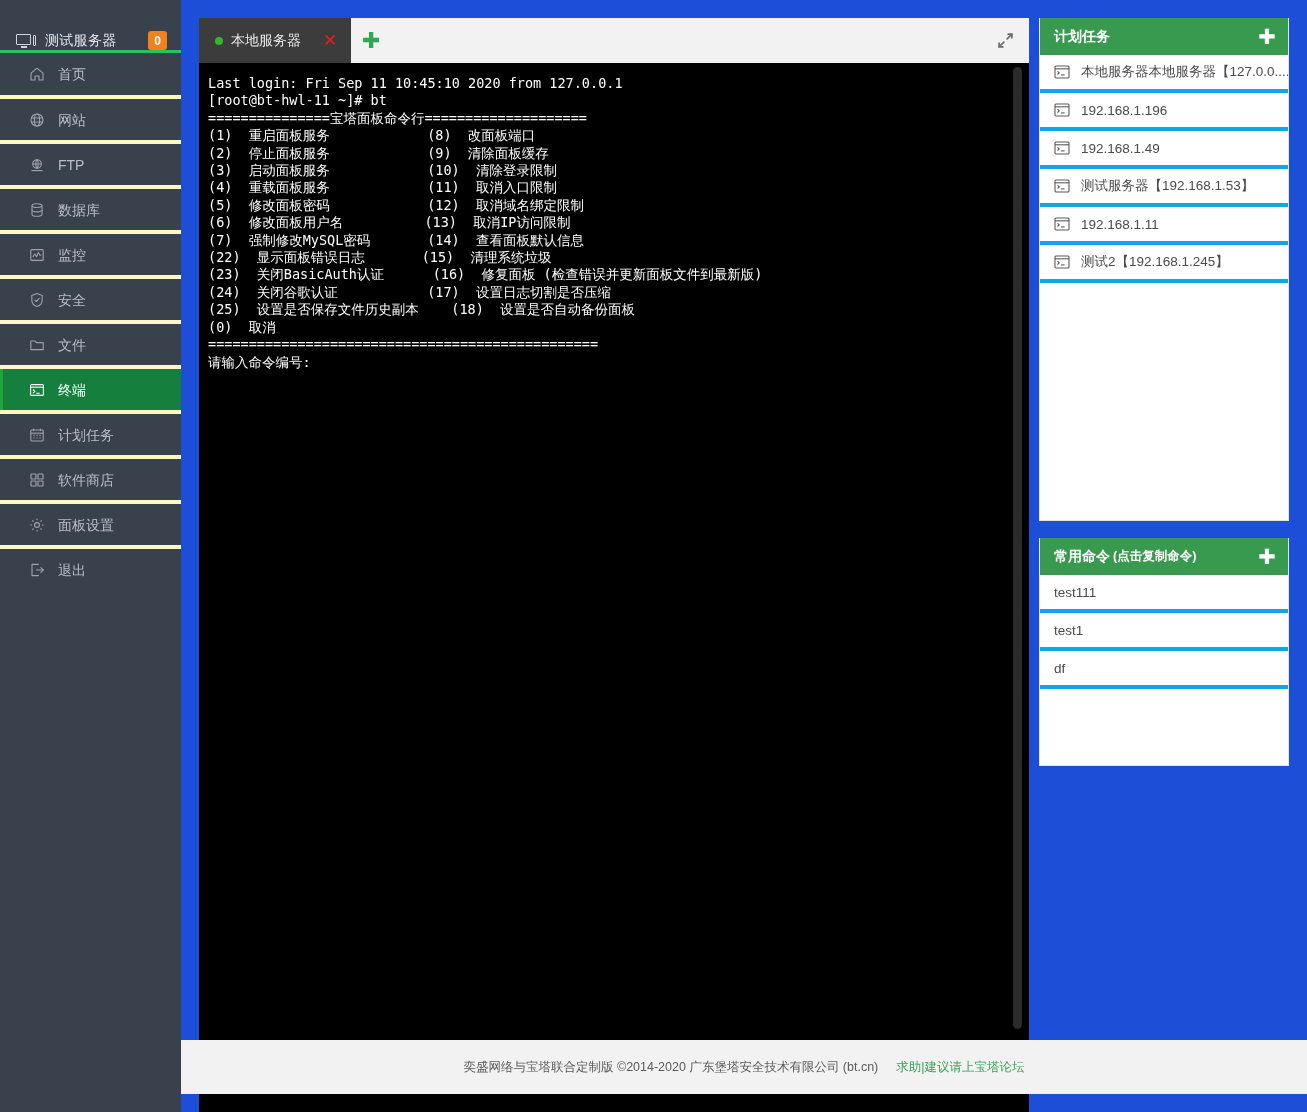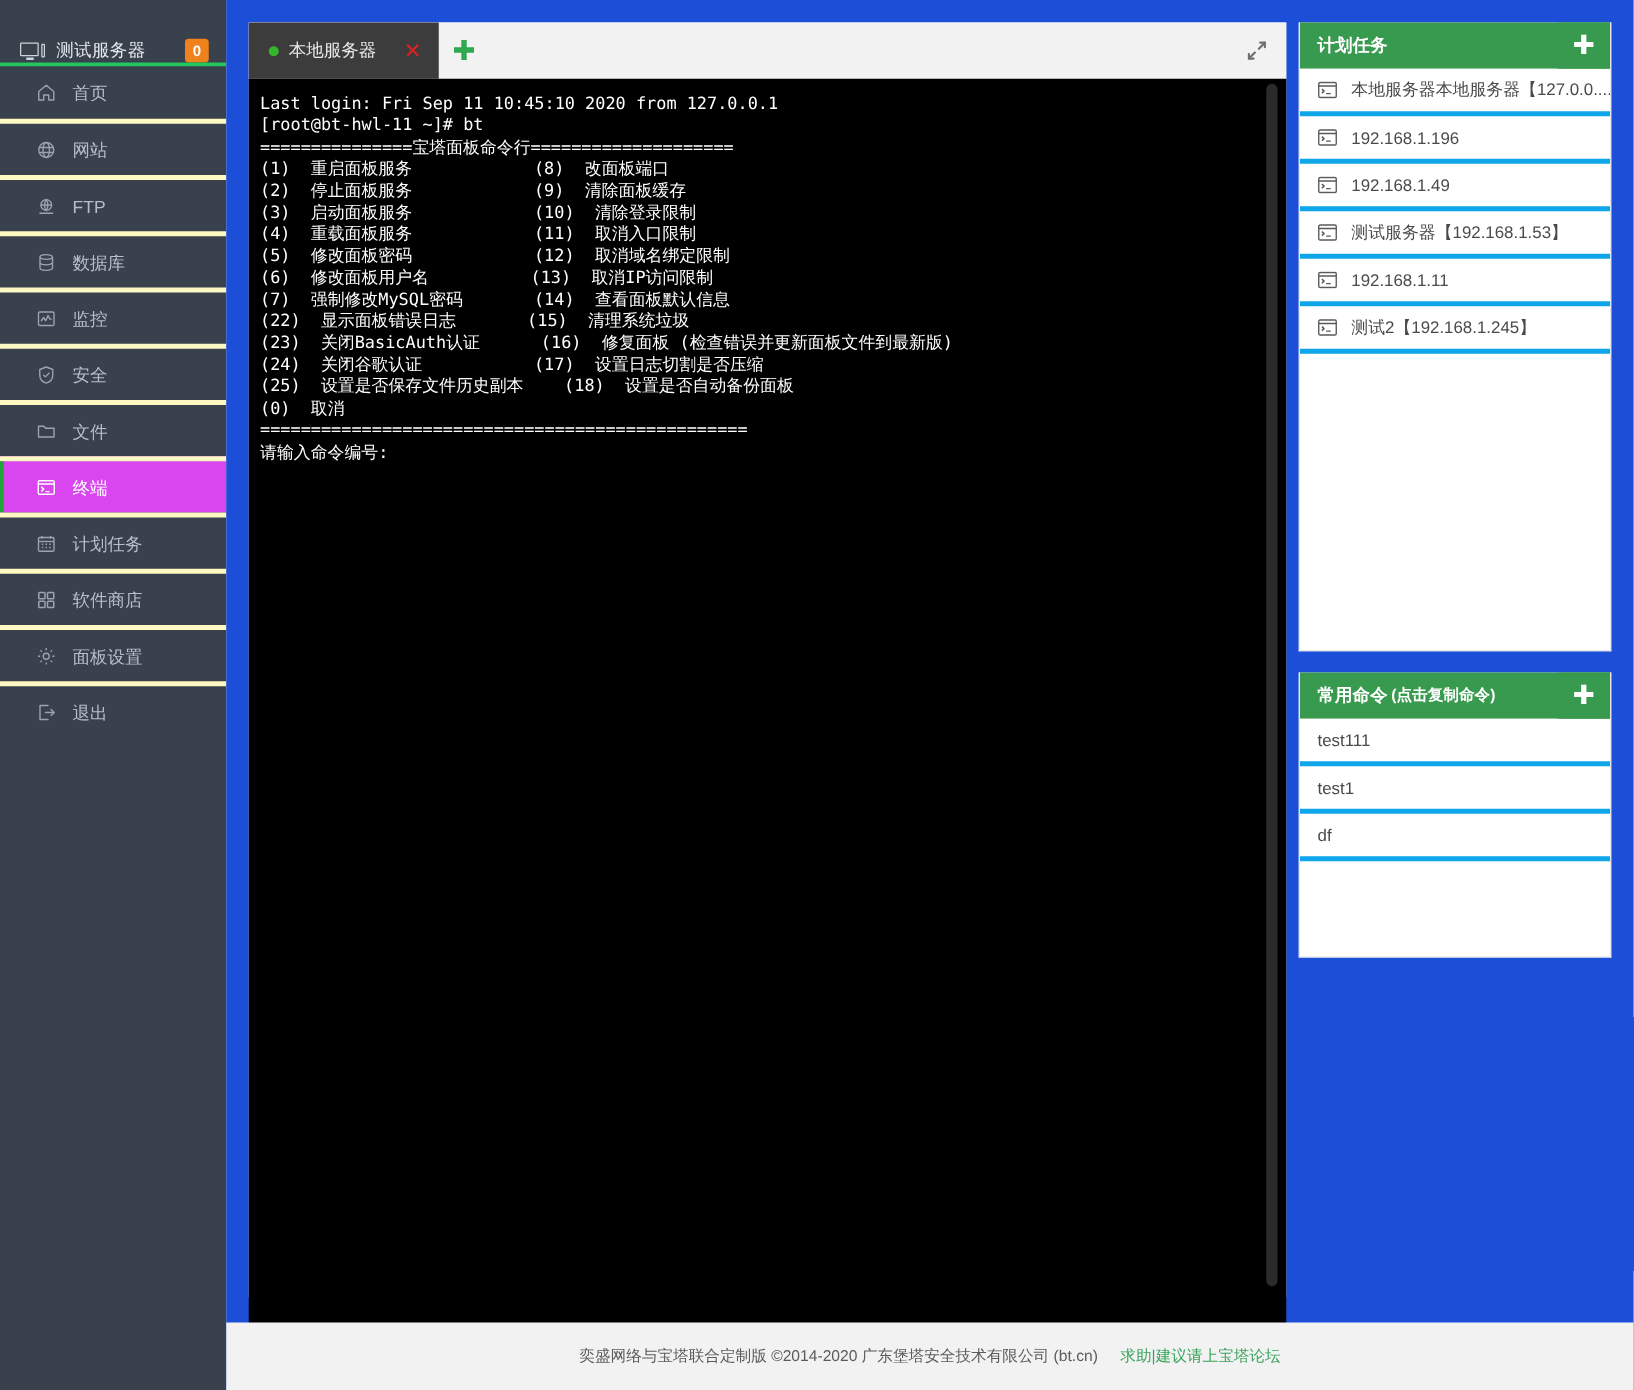--- a/index.html
+++ b/index.html
@@ -53,21 +53,21 @@
     height: 45px;
     display: flex; align-items: center;
     padding-left: 28px;
     color: #b8bfc9; font-size: 14px;
     border-top: 4px solid #fef9c3;
     position: relative;
     cursor: pointer;
   }
   .nav-item:first-of-type { border-top: 3px solid #22c55e; }
   .nav-item.active {
-    background: #d946ef;
+    background: #15803d;
     color: #fff;
   }
   .nav-item.active::before {
     content: ""; position: absolute; left: 0; top: 0;
     width: 3px; height: 100%; background: #20a53a;
   }
   .nav-item .ico {
     width: 17px; height: 17px; margin-right: 13px;
     flex: 0 0 17px;
     display: flex; align-items: center; justify-content: center;
@@ -180,21 +180,21 @@
   }
   .srv-item .sico { width: 16px; height: 14px; margin-right: 11px; flex: 0 0 16px; }
   .srv-item .sico svg { width: 16px; height: 14px; display: block; }
   #server-panel .panel-body { height: 465px; }
   #cmd-panel { margin-top: 17px; }
   #cmd-panel .panel-body { height: 190px; }
 
   
   #footer {
     position: absolute;
-    left: 181px; right: 0; bottom: 0;
+    left: 181px; right: 0; bottom: 18px;
     height: 54px;
     background: #f2f2f2;
     display: flex; align-items: center; justify-content: center;
     font-size: 12.5px; color: #5b5b5b;
   }
   #footer .ftlink { color: #3aa35a; margin-left: 18px; text-decoration: none; cursor: pointer; }
 </style>
 </head>
 <body>
 

